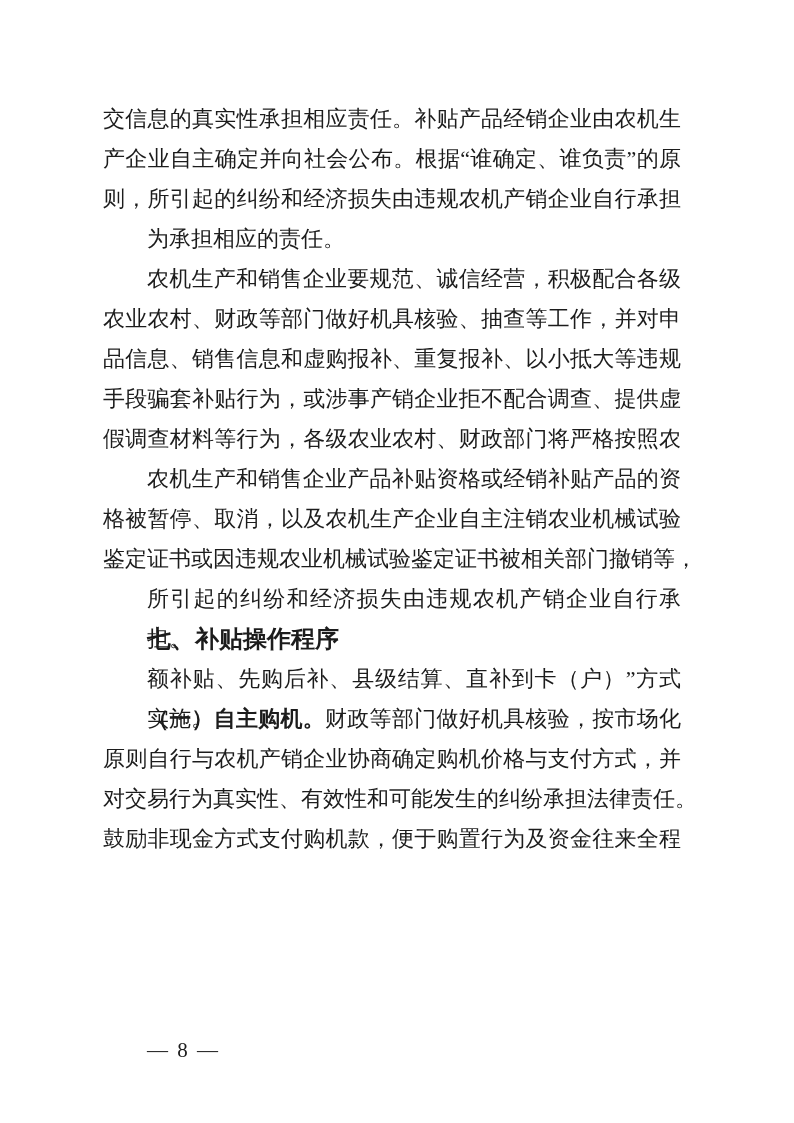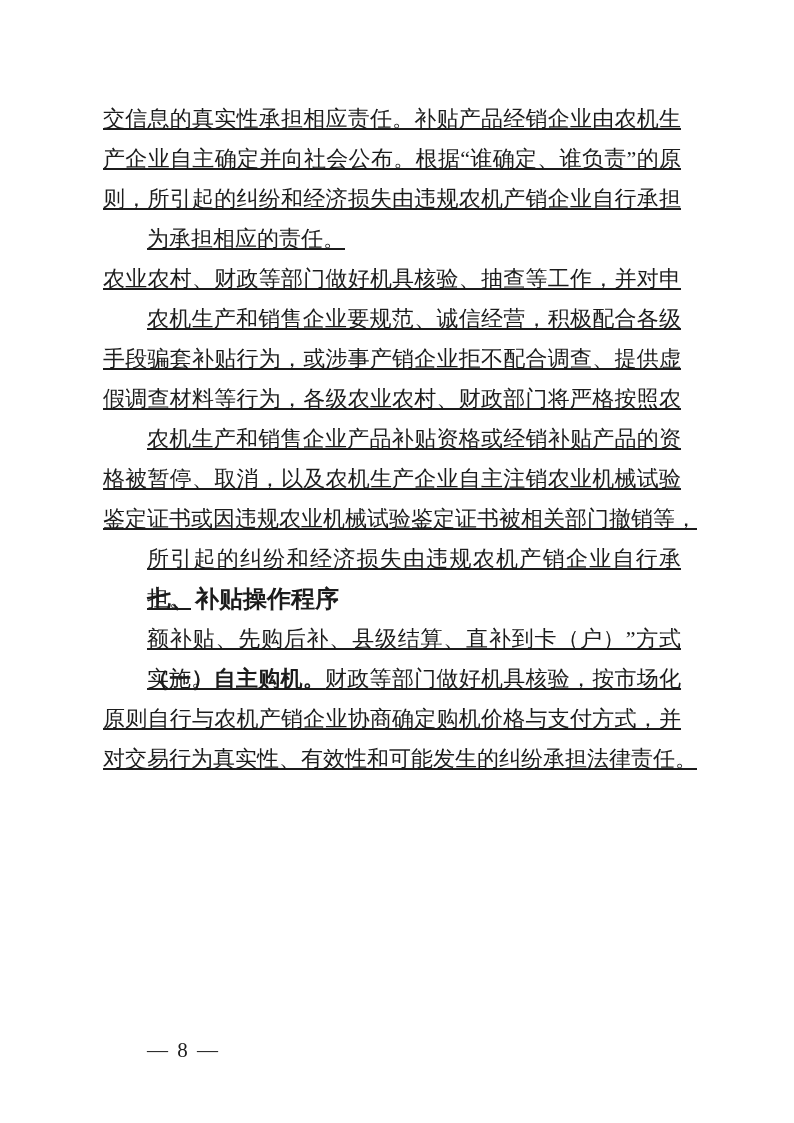--- a/index.html
+++ b/index.html
@@ -23,21 +23,20 @@
     width: 578px;
   }
   .line {
     font-size: 22px;
     line-height: 40px;
     height: 40px;
     white-space: nowrap;
     text-align: justify;
     text-align-last: justify;
     letter-spacing: 0;
-    text-decoration: underline;
   }
   .line.end {
     text-align-last: left;
     white-space: normal;
     margin-left: 44px;
   }
   .line.indent {
     text-indent: 44px;
   }
   .heading {
@@ -71,22 +70,23 @@
   <div class="content">
 
     <div>
       <div class="line">交信息的真实性承担相应责任。补贴产品经销企业由农机生</div>
       <div class="line">产企业自主确定并向社会公布。根据“谁确定、谁负责”的原</div>
       <div class="line">则，所引起的纠纷和经济损失由违规农机产销企业自行承担</div>
       <div class="line end">为承担相应的责任。</div>
     </div>
 
     <div>
+      <div class="line indent">农机生产和销售企业要规范、诚信经营，积极配合各级</div>
       <div class="line">农业农村、财政等部门做好机具核验、抽查等工作，并对申</div>
-      <div class="line indent">农机生产和销售企业要规范、诚信经营，积极配合各级</div>
+      <div class="line">品信息、销售信息和虚购报补、重复报补、以小抵大等违规</div>
       <div class="line">手段骗套补贴行为，或涉事产销企业拒不配合调查、提供虚</div>
       <div class="line">假调查材料等行为，各级农业农村、财政部门将严格按照农</div>
     </div>
 
     <div>
       <div class="line indent">农机生产和销售企业产品补贴资格或经销补贴产品的资</div>
       <div class="line">格被暂停、取消，以及农机生产企业自主注销农业机械试验</div>
       <div class="line">鉴定证书或因违规农业机械试验鉴定证书被相关部门撤销等，</div>
       <div class="line end">所引起的纠纷和经济损失由违规农机产销企业自行承担。</div>
     </div>
@@ -94,18 +94,19 @@
     <div class="heading">七、补贴操作程序</div>
 
     <div>
       <div class="line end">额补贴、先购后补、县级结算、直补到卡（户）”方式实施。</div>
     </div>
 
     <div>
       <div class="line indent"><span class="lead-in">（一）自主购机。</span><span>财政等部门做好机具核验，按市场化</span></div>
       <div class="line">原则自行与农机产销企业协商确定购机价格与支付方式，并</div>
       <div class="line">对交易行为真实性、有效性和可能发生的纠纷承担法律责任。</div>
+      <div class="line">鼓励非现金方式支付购机款，便于购置行为及资金往来全程</div>
     </div>
 
   </div>
 
   <div class="footer">— 8 —</div>
 </div>
 
 </body></html>

